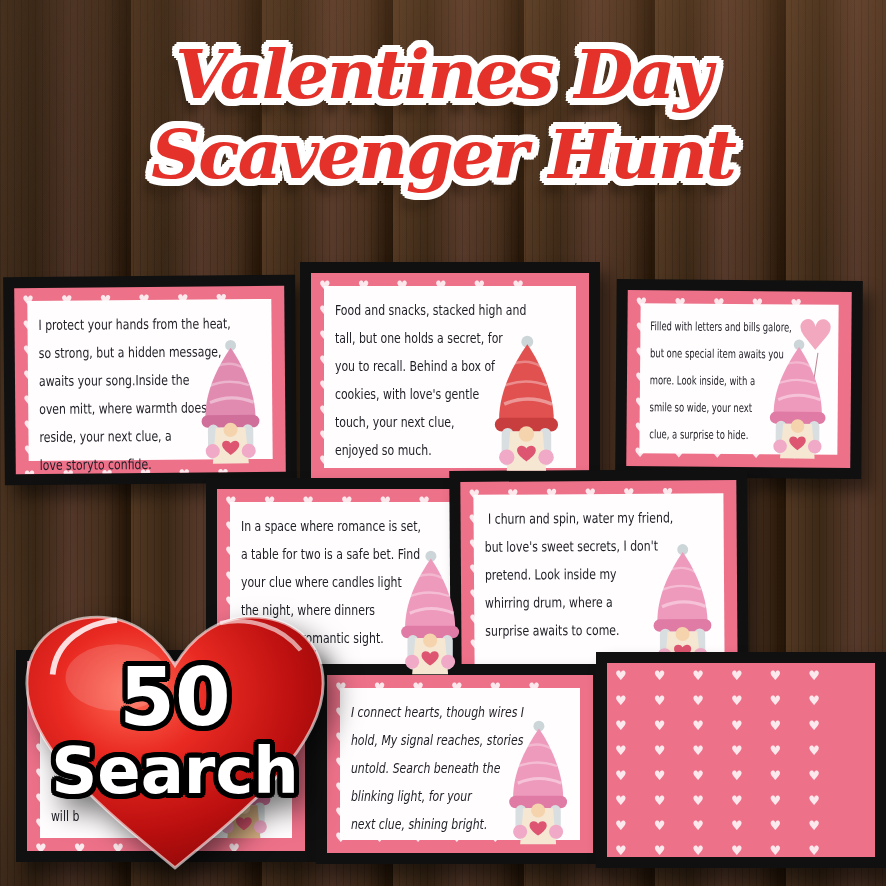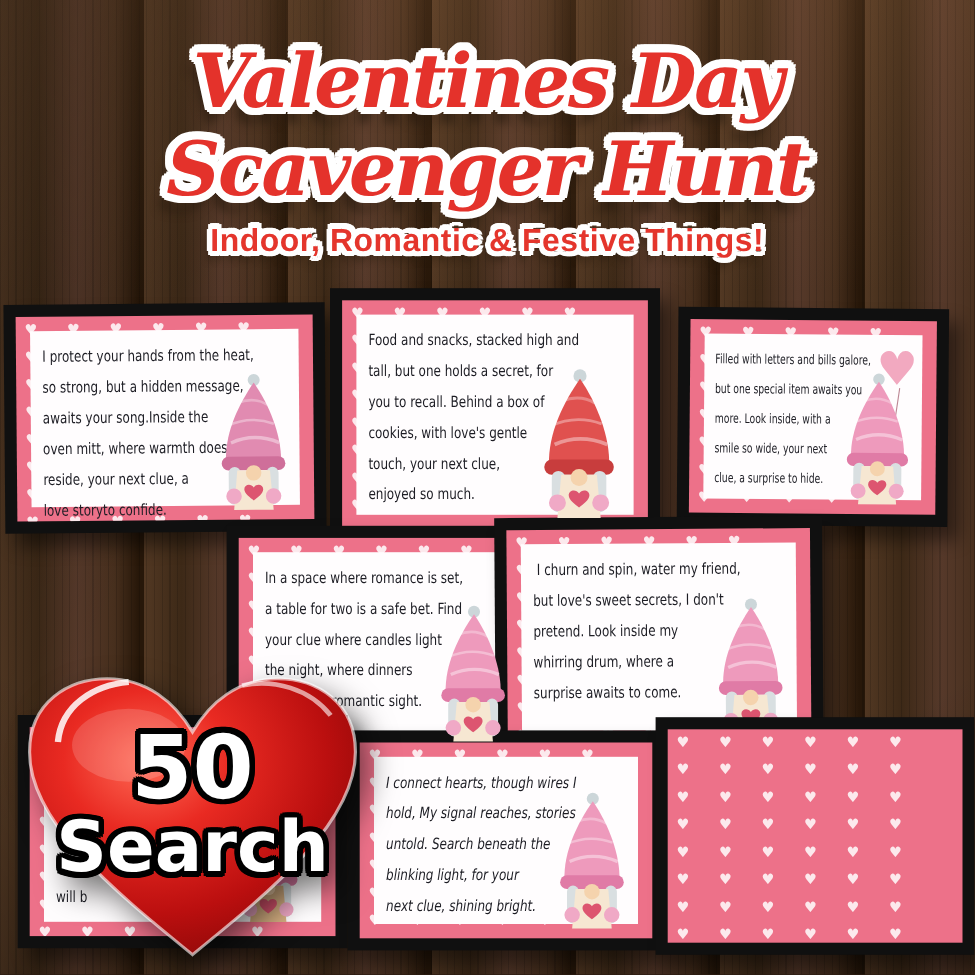--- a/index.html
+++ b/index.html
@@ -109,21 +109,20 @@
     <circle cx="59" cy="119" r="9" fill="#f5d3ad"></circle>
     <circle cx="36" cy="146" r="9" fill="#f0a9c6"></circle>
     <circle cx="82" cy="146" r="9" fill="#f0a9c6"></circle>
     <path d="M59 136 c -3 -5 -11 -4 -11 2 c 0 5 7 10 11 13 c 4 -3 11 -8 11 -13 c 0 -6 -8 -7 -11 -2 Z" fill="#dd5570"></path>
   </symbol>
 </svg>
 
 <div class="poster">
 
   <h1 class="title">Valentines Day Scavenger Hunt</h1>
-  <div class="subtitle">Indoor, Romantic &amp; Festive Things!</div>
 
   <div class="card c1">
     <div class="card-pink">
       <div class="hearts">♥♥♥♥♥♥♥♥♥♥♥♥♥♥♥♥♥♥♥♥♥♥♥♥♥♥♥♥♥♥♥♥♥♥♥♥♥♥♥♥♥♥♥♥♥♥♥♥♥♥♥♥♥♥♥♥♥♥♥♥♥♥♥♥♥♥♥♥♥♥♥♥♥♥♥♥♥♥♥♥♥♥♥♥♥♥♥♥♥♥</div>
       <div class="card-inner">
         <div class="card-text">I protect your hands from the heat,
 so strong, but a hidden message,
 awaits your song.Inside the
 oven mitt, where warmth does
 reside, your next clue, a

